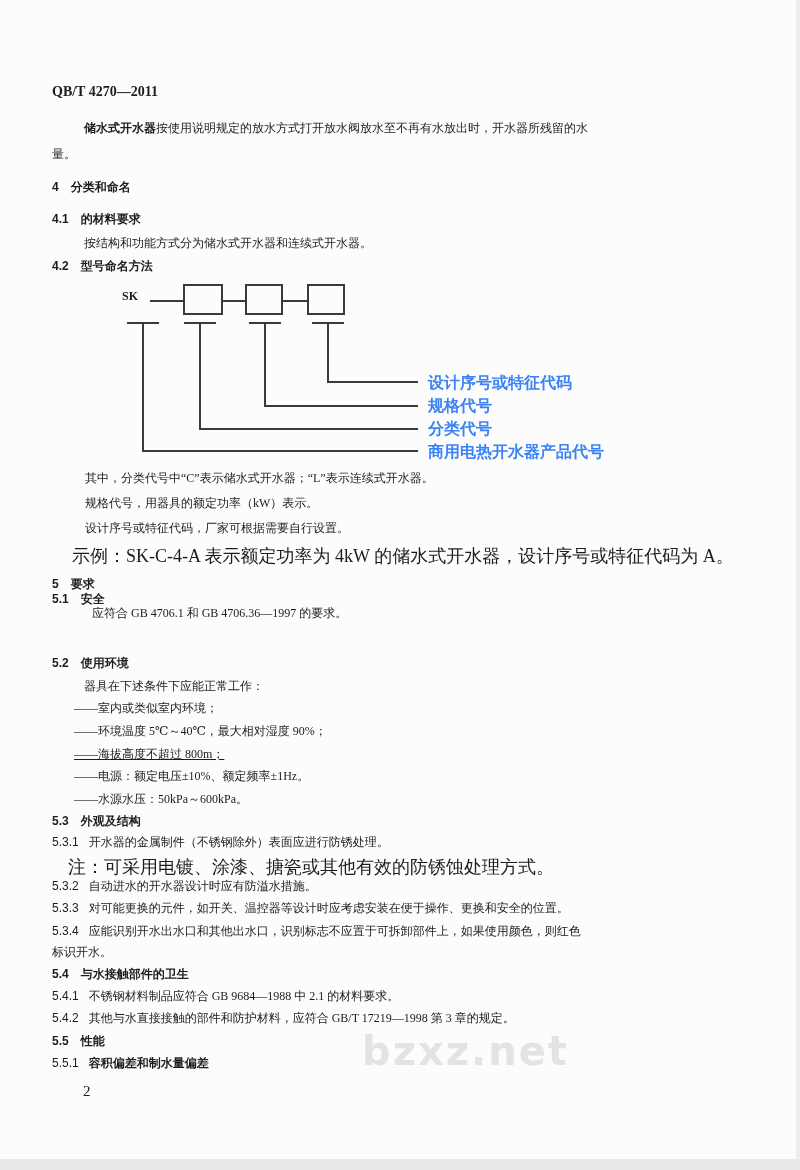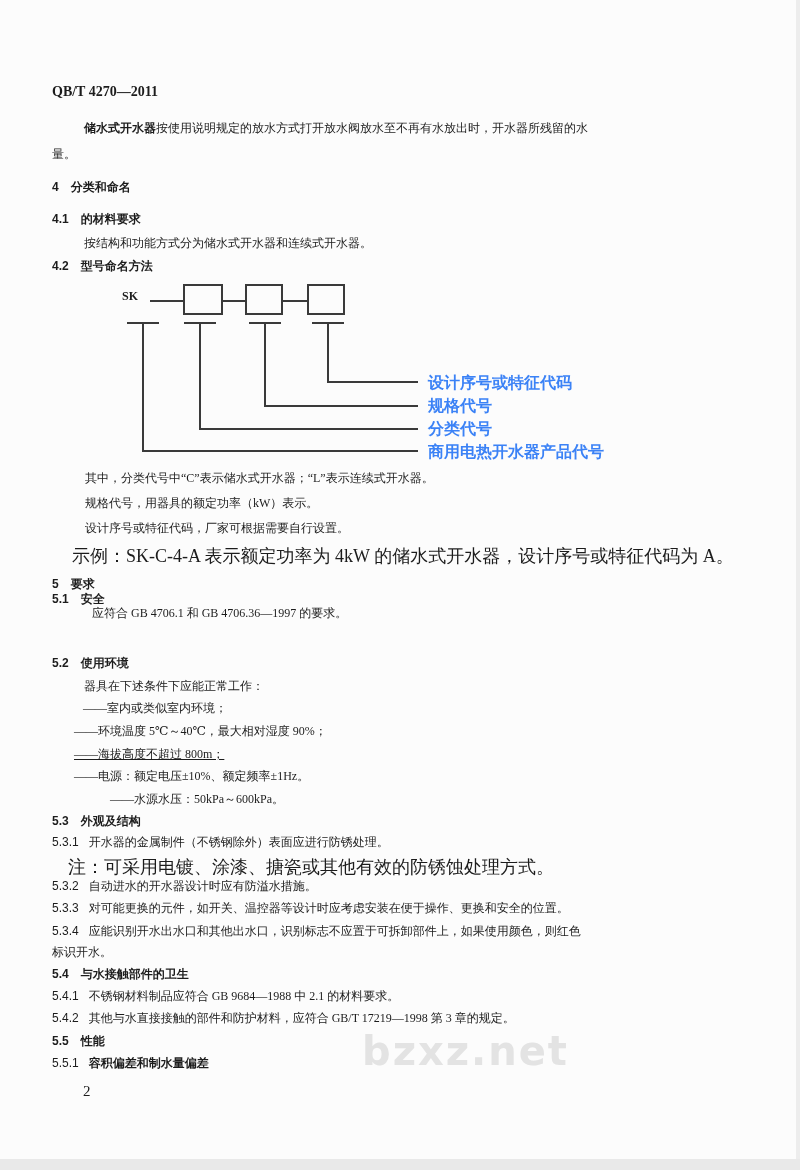--- a/index.html
+++ b/index.html
@@ -96,25 +96,25 @@
 
   <div class="line" style="left:52px;top:592px;text-align:right;">
     <span class="num">5.1</span><span class="bold">安全</span>
   </div>
   <div class="line" style="left:84px;top:606px;margin-left:8px;">应符合 GB 4706.1 和 GB 4706.36—1997 的要求。</div>
 
   <div class="line" style="left:52px;top:656px;">
     <span class="num">5.2</span><span class="bold">使用环境</span>
   </div>
   <div class="line" style="left:84px;top:679px;">器具在下述条件下应能正常工作：</div>
-  <div class="line" style="left:83px;top:701px;">——室内或类似室内环境；</div>
+  <div class="line" style="left:74px;top:701px;">——室内或类似室内环境；</div>
   <div class="line" style="left:74px;top:724px;">——环境温度 5℃～40℃，最大相对湿度 90%；</div>
   <div class="line" style="left:74px;top:747px;text-decoration:underline;">——海拔高度不超过 800m；</div>
   <div class="line" style="left:74px;top:769px;">——电源：额定电压±10%、额定频率±1Hz。</div>
-  <div class="line" style="left:74px;top:792px;margin-left:36px;">——水源水压：50kPa～600kPa。</div>
+  <div class="line" style="left:74px;top:792px;">——水源水压：50kPa～600kPa。</div>
 
   <div class="line" style="left:52px;top:814px;">
     <span class="num">5.3</span><span class="bold">外观及结构</span>
   </div>
   <div class="line" style="left:52px;top:835px;">
     <span class="cnum">5.3.1</span><span>开水器的金属制件（不锈钢除外）表面应进行防锈处理。</span>
   </div>
   <div class="line small" style="left:68px;top:857px;">注：可采用电镀、涂漆、搪瓷或其他有效的防锈蚀处理方式。</div>
   <div class="line" style="left:52px;top:879px;">
     <span class="cnum">5.3.2</span><span>自动进水的开水器设计时应有防溢水措施。</span>

